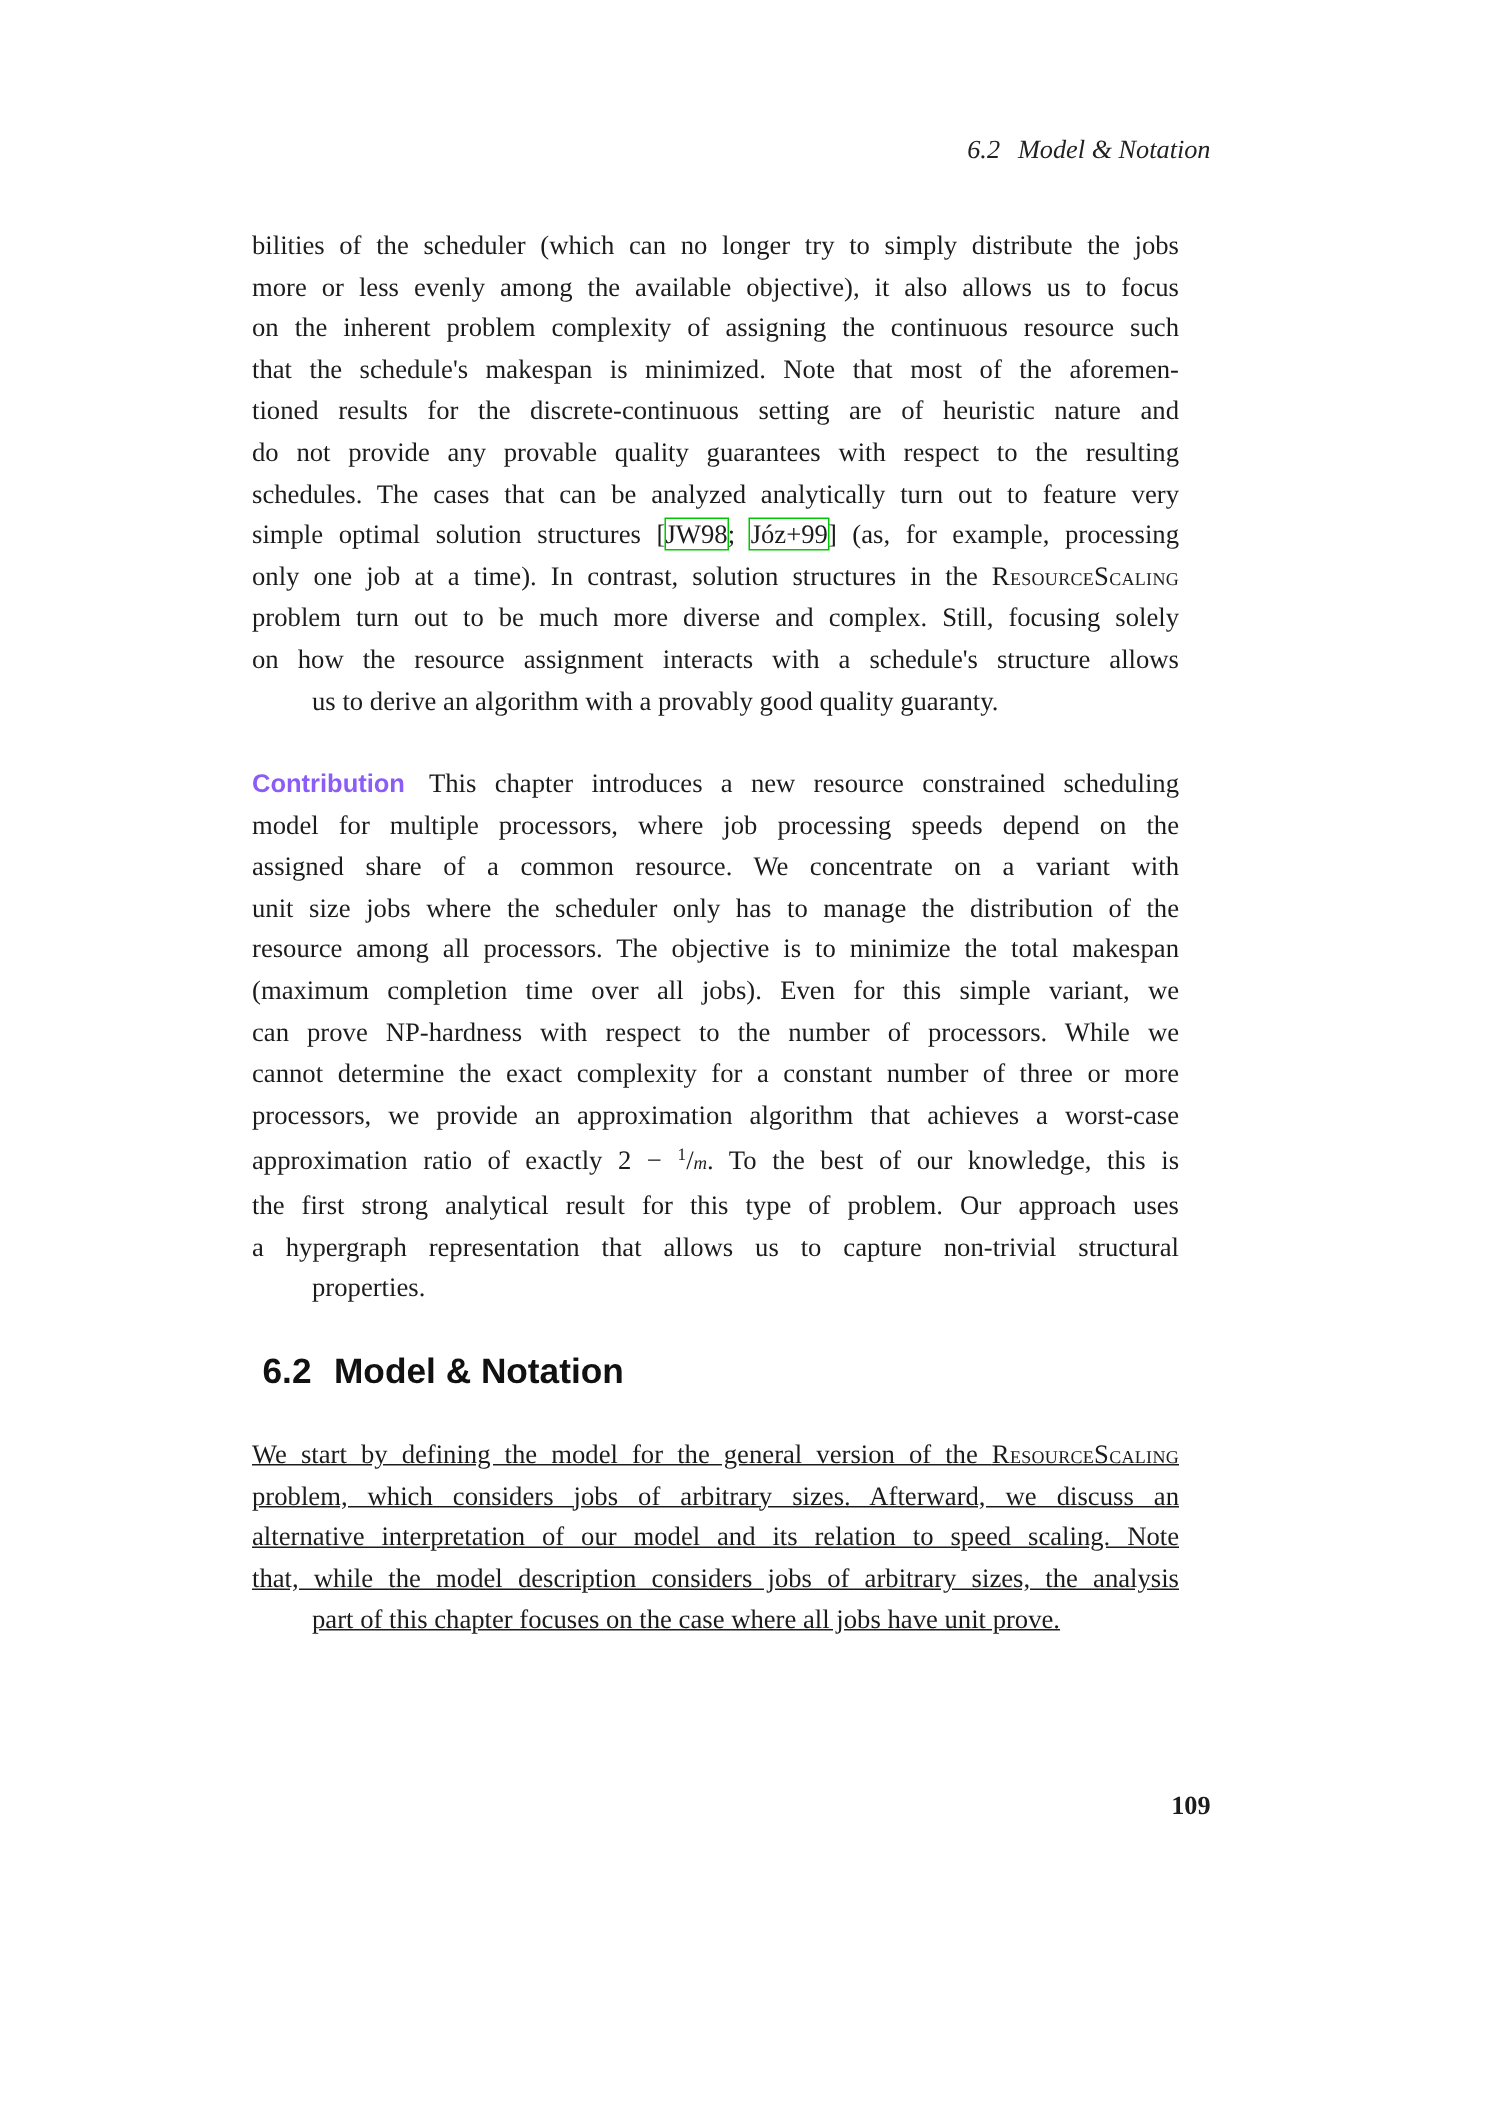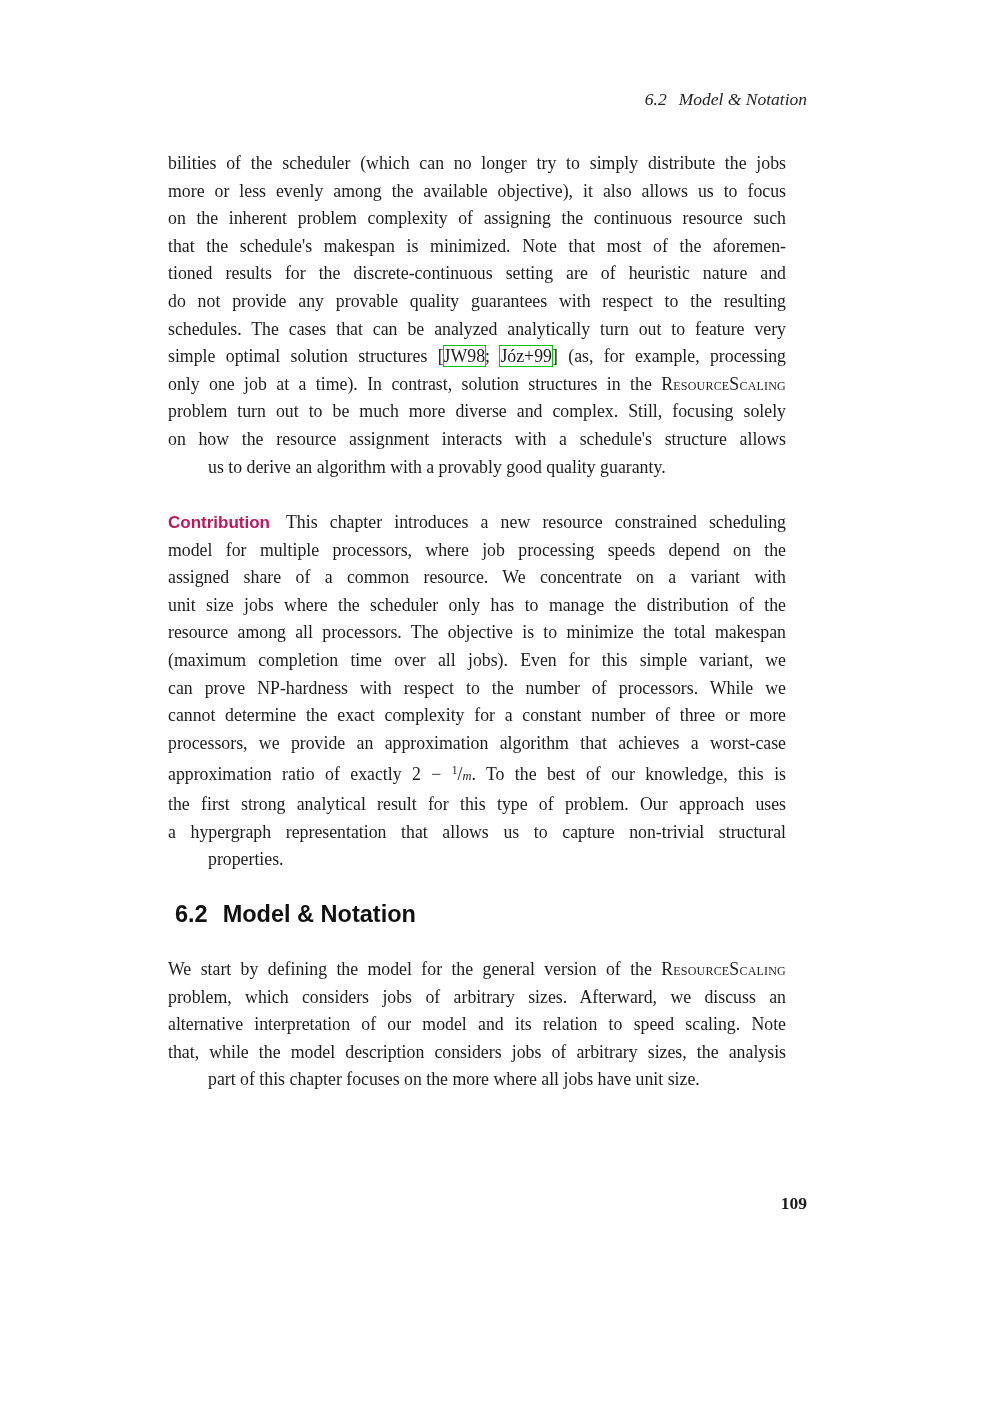--- a/index.html
+++ b/index.html
@@ -24,36 +24,36 @@
     color: #222;
     white-space: nowrap;
   }
   .running-header .num { margin-right: 12px; }
   .para {
     position: absolute;
     left: 168px; width: 618px;
   }
   #para-1 { top: 150px; }
   #para-2 { top: 509px; }
-  #para-3 { top: 956px; }
+  #para-3 { top: 956px; text-decoration: underline; }
   .tline {
     font-size: 17.8px;
     line-height: 27.6px;
     text-align: justify;
     text-align-last: justify;
     white-space: normal;
   }
   .tline.tlast { text-align-last: left; margin-left: 40px; }
   .r-p  { }
   .r-b  {
     font-family: "Liberation Sans", sans-serif;
     font-weight: bold;
     font-size: 17px;
     margin-right: 16px;
-    color: #be185d;
+    color: #8b5cf6;
   }
   .r-sc { font-variant: small-caps; letter-spacing: 0.2px; }
   .r-cite {
     outline: 1.6px solid var(--cite, #00c800);
     outline-offset: 0.5px;
   }
   .r-sup { font-size: 11.5px; vertical-align: 6px; }
   .r-im  { font-style: italic; font-size: 12.5px; }
   .section-heading {
     position: absolute;
@@ -114,18 +114,18 @@
 
   <div class="section-heading">
     <span class="num">6.2</span><span>Model &amp; Notation</span>
   </div>
 
   <div class="para" id="para-3">
       <div class="tline"><span class="r-p">We start by defining the model for the general version of the </span><span class="r-sc">ResourceScaling</span></div>
       <div class="tline"><span class="r-p">problem, which considers jobs of arbitrary sizes. Afterward, we discuss an</span></div>
       <div class="tline"><span class="r-p">alternative interpretation of our model and its relation to speed scaling. Note</span></div>
       <div class="tline"><span class="r-p">that, while the model description considers jobs of arbitrary sizes, the analysis</span></div>
-      <div class="tline tlast"><span class="r-p">part of this chapter focuses on the more where all jobs have unit size.</span></div>
+      <div class="tline tlast"><span class="r-p">part of this chapter focuses on the case where all jobs have unit prove.</span></div>
     </div>
 
   <div class="page-number">109</div>
 
 </div>
 
 </body></html>

